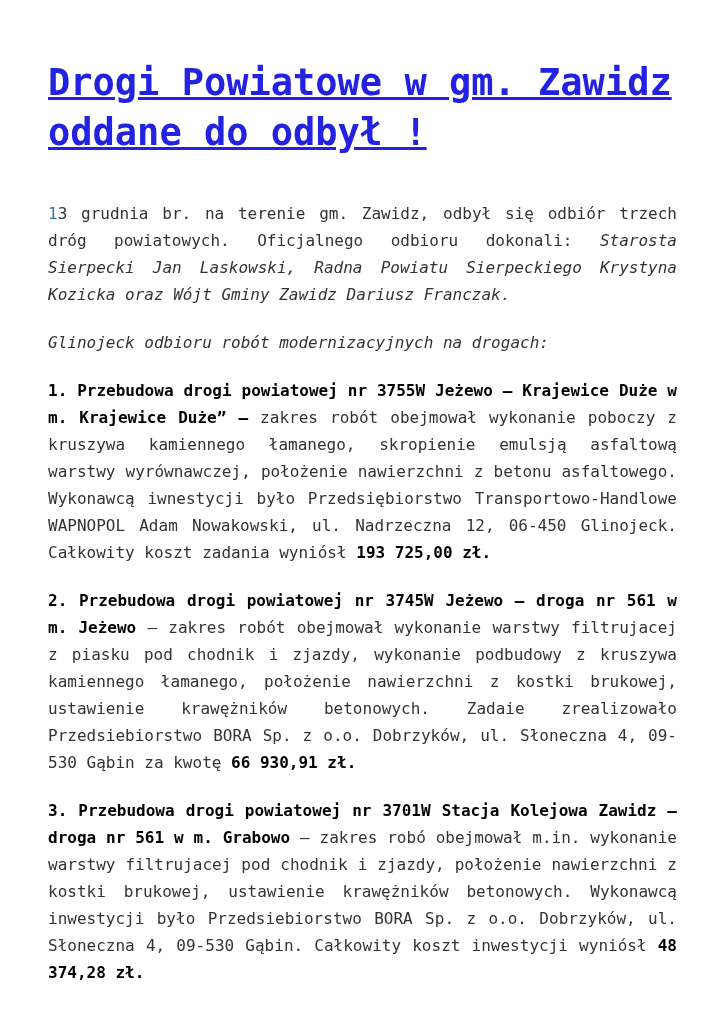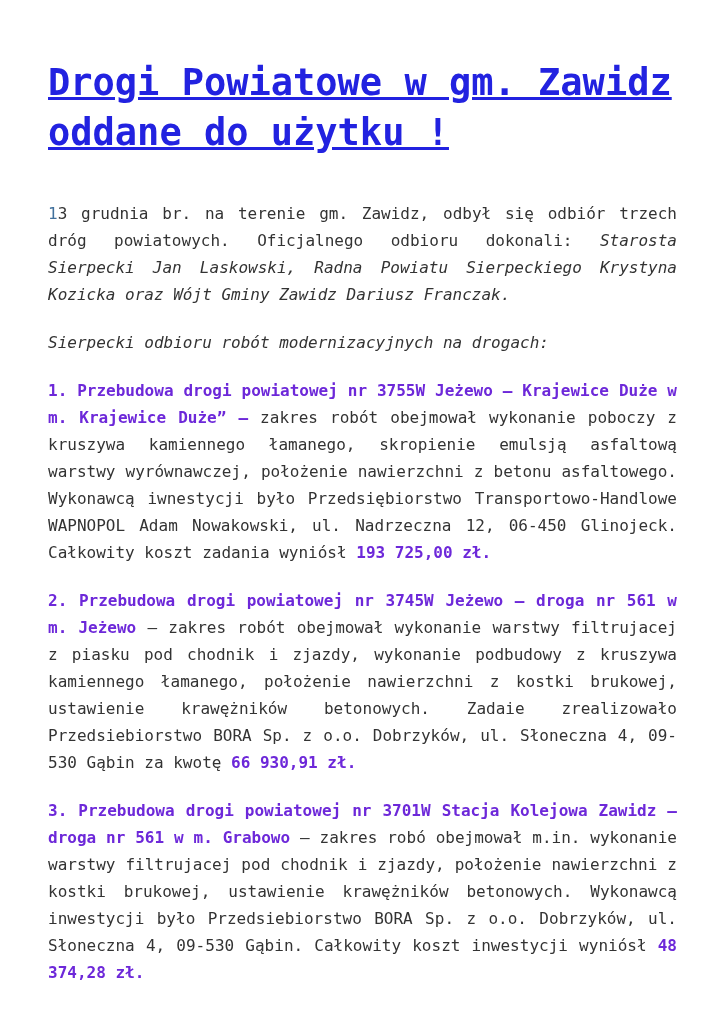--- a/index.html
+++ b/index.html
@@ -32,39 +32,39 @@
     cursor: pointer;
   }
   p.body-para {
     font-size: 16px;
     line-height: 27px;
     text-align: justify;
     margin: 0 0 21px 0;
     color: #333333;
   }
   p.body-para b {
-    color: #6d28d9;
+    color: #000000;
   }
   a.lead-numeral {
     color: #41709c;
     text-decoration: none;
     cursor: pointer;
   }
   em { font-style: italic; }
 </style>
 </head>
 <body>
 
 <div class="page">
 
-  <h1 class="article-title"><a>Drogi Powiatowe w gm. Zawidz oddane do użytku !</a></h1>
+  <h1 class="article-title"><a>Drogi Powiatowe w gm. Zawidz oddane do odbył !</a></h1>
 
   <p class="body-para"><a class="lead-numeral">1</a><span>3 grudnia br. na terenie gm. Zawidz, odbył się odbiór trzech dróg powiatowych. Oficjalnego odbioru dokonali: </span><em>Starosta Sierpecki Jan Laskowski, Radna Powiatu Sierpeckiego Krystyna Kozicka oraz Wójt Gminy Zawidz Dariusz Franczak.</em></p>
 
-  <p class="body-para"><em>Sierpecki odbioru robót modernizacyjnych na drogach:</em></p>
+  <p class="body-para"><em>Glinojeck odbioru robót modernizacyjnych na drogach:</em></p>
 
   <p class="body-para"><b>1. Przebudowa drogi powiatowej nr 3755W Jeżewo — Krajewice Duże w m. Krajewice Duże” —</b><span> zakres robót obejmował wykonanie poboczy z kruszywa kamiennego łamanego, skropienie emulsją asfaltową warstwy wyrównawczej, położenie nawierzchni z betonu asfaltowego. Wykonawcą iwnestycji było Przedsiębiorstwo Transportowo-Handlowe WAPNOPOL Adam Nowakowski, ul. Nadrzeczna 12, 06-450 Glinojeck. Całkowity koszt zadania wyniósł </span><b>193 725,00 zł.</b></p>
 
   <p class="body-para"><b>2. Przebudowa drogi powiatowej nr 3745W Jeżewo — droga nr 561 w m. Jeżewo</b><span> — zakres robót obejmował wykonanie warstwy filtrujacej z piasku pod chodnik i zjazdy, wykonanie podbudowy z kruszywa kamiennego łamanego, położenie nawierzchni z kostki brukowej, ustawienie krawężników betonowych. Zadaie zrealizowało Przedsiebiorstwo BORA Sp. z o.o. Dobrzyków, ul. Słoneczna 4, 09-530 Gąbin za kwotę </span><b>66 930,91 zł.</b></p>
 
   <p class="body-para"><b>3. Przebudowa drogi powiatowej nr 3701W Stacja Kolejowa Zawidz — droga nr 561 w m. Grabowo</b><span> — zakres robó obejmował m.in. wykonanie warstwy filtrujacej pod chodnik i zjazdy, położenie nawierzchni z kostki brukowej, ustawienie krawężników betonowych. Wykonawcą inwestycji było Przedsiebiorstwo BORA Sp. z o.o. Dobrzyków, ul. Słoneczna 4, 09-530 Gąbin. Całkowity koszt inwestycji wyniósł </span><b>48 374,28 zł.</b></p>
 
 </div>
 
 </body></html>

